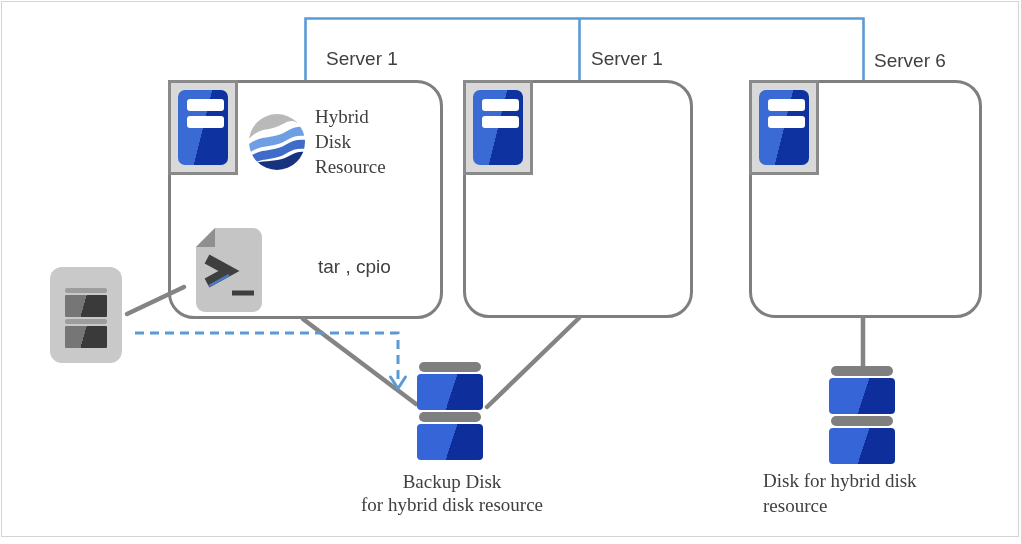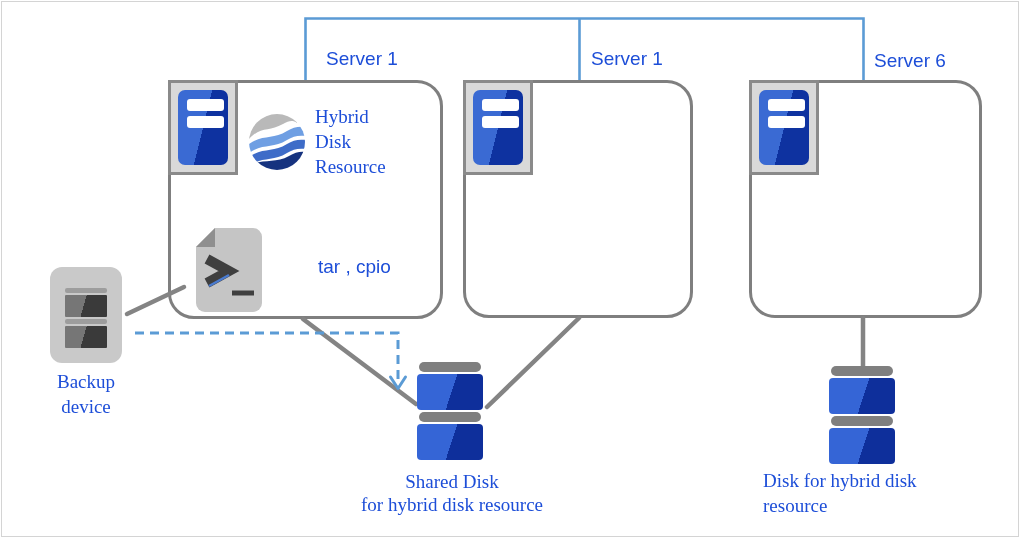--- a/index.html
+++ b/index.html
@@ -63,21 +63,21 @@
   .bd-slab {
     height:22px; margin:2px 0; border-radius:1px;
     background:linear-gradient(106deg, #767676 0%, #767676 45%, #3a3a3a 45%, #3a3a3a 100%);
   }
 
   
   .hybrid-icon { position:absolute; left:249px; top:114px; width:56px; height:56px; }
   .script-icon { position:absolute; left:196px; top:228px; width:66px; height:84px; }
 
   
-  .lbl { position:absolute; font-size:19px; line-height:24px; color:#1d4ed8; }
+  .lbl { position:absolute; font-size:19px; line-height:24px; color:#404040; }
   .multiline { white-space:pre-line;font-family:Liberation Serif, serif; }
   .lbl-s1 { left:326px; top:47px; }
   .lbl-s2 { left:591px; top:47px; }
   .lbl-s3 { left:874px; top:49px; }
   .lbl-hybrid { left:315px; top:104px; line-height:25px; }
   .lbl-tar { left:281px; top:255px;margin-left:37px; }
   .lbl-backup { left:36px; top:369px; width:100px; text-align:center; line-height:25px; }
   .lbl-shared { left:332px; top:470px; width:240px; text-align:center; line-height:23px; }
   .lbl-right-disk { left:763px; top:468px; width:200px; text-align:left; line-height:25px; }
 </style>
@@ -174,22 +174,20 @@
   <div class="lbl lbl-s1">Server 1</div>
   <div class="lbl lbl-s2">Server 1</div>
   <div class="lbl lbl-s3">Server 6</div>
 
   <div class="lbl lbl-hybrid multiline">Hybrid
 Disk
 Resource</div>
 
   <div class="lbl lbl-tar">tar , cpio</div>
 
-  <div class="lbl lbl-backup multiline">Backup
-device</div>
 
-  <div class="lbl lbl-shared multiline">Shared Disk
+  <div class="lbl lbl-shared multiline">Backup Disk
 for hybrid disk resource</div>
 
   <div class="lbl lbl-right-disk multiline">Disk for hybrid disk
 resource</div>
 
 </div>
 
 </body></html>

